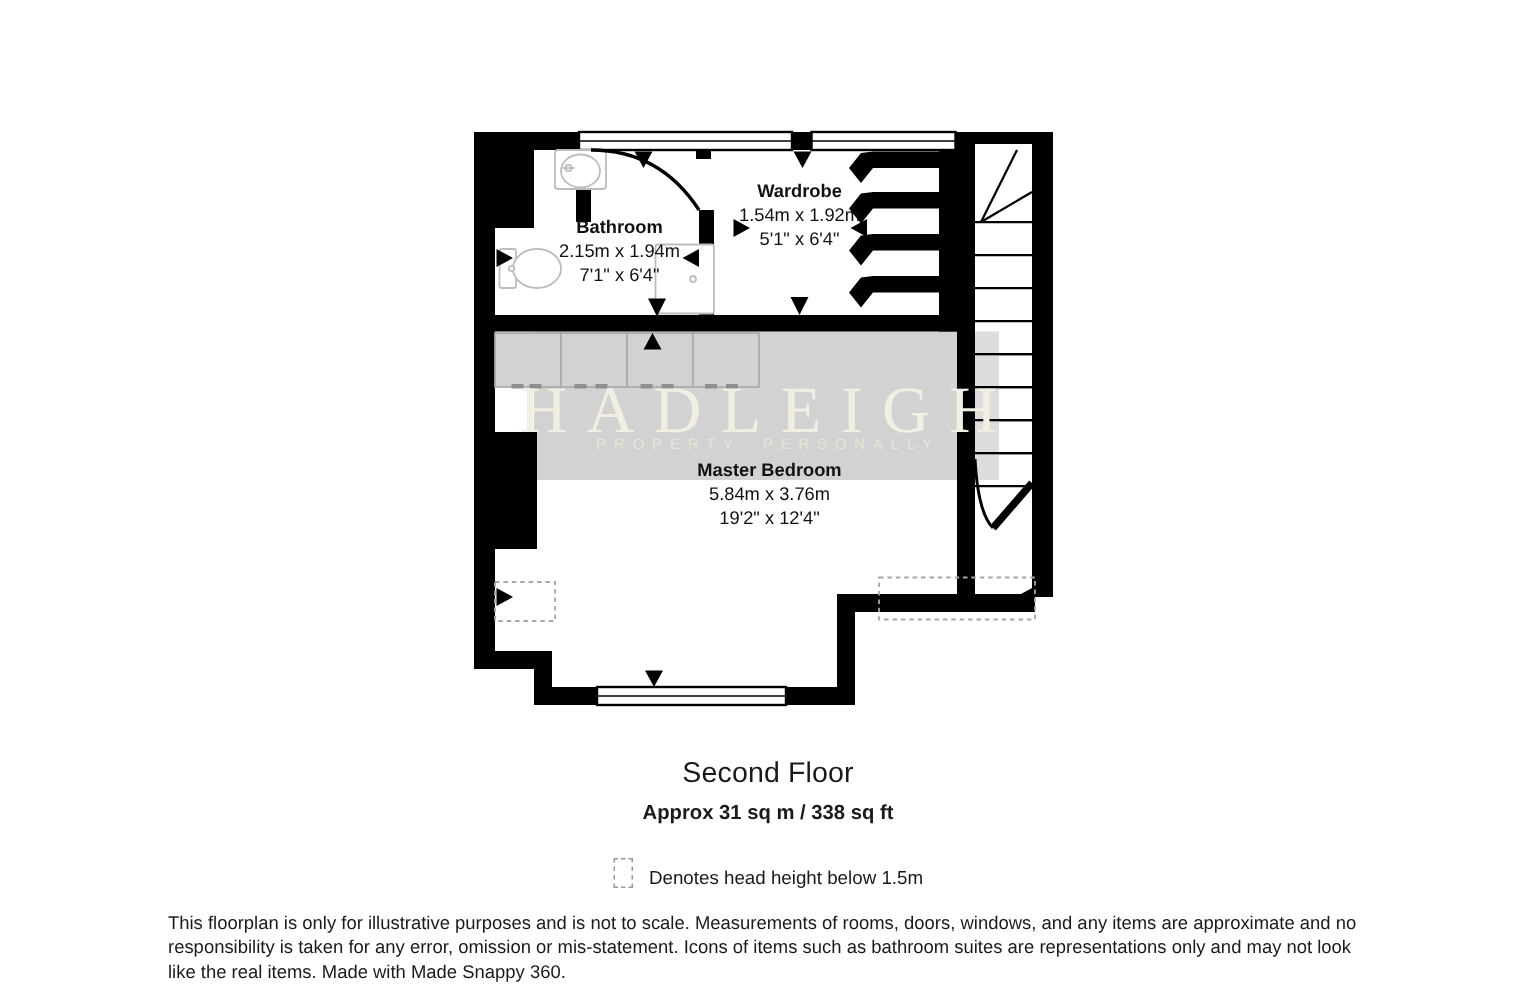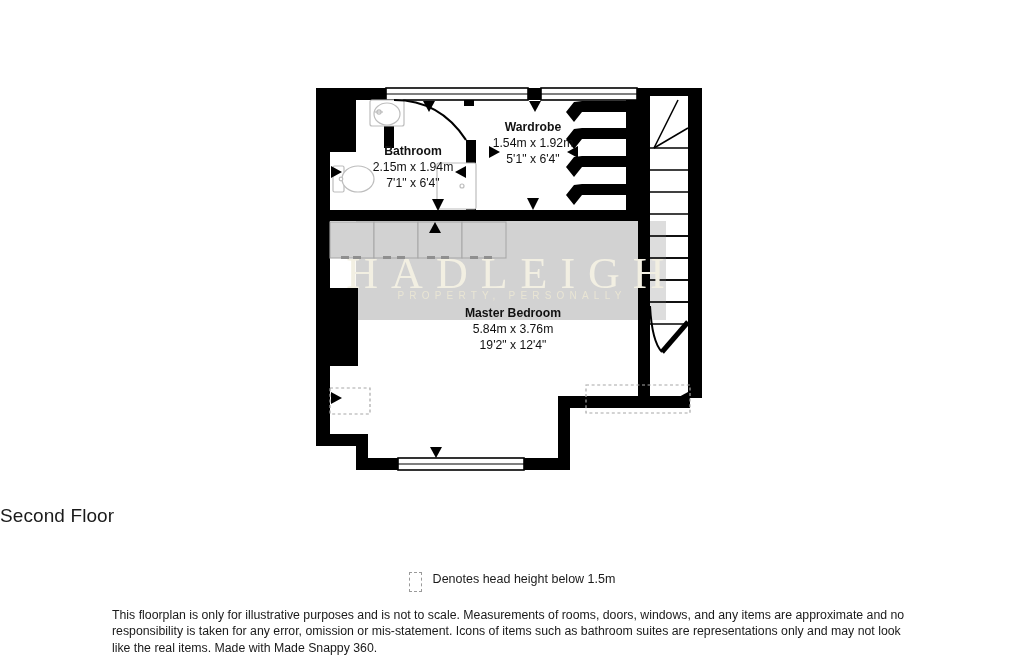--- a/index.html
+++ b/index.html
@@ -27,20 +27,21 @@
     left: 0;
     top: 0;
     width: 1024px;
     height: 672px;
   }
   .txt-block {
     position: absolute;
     left: 0;
     top: 0;
     width: 1024px;
+    text-align: center;
   }
   #floor-title {
     top: 505px;
     font-size: 19px;
     font-weight: 400;
     letter-spacing: 0.1px;
     color: #1a1a1a;
   }
   #floor-area {
     top: 534px;
@@ -48,21 +49,21 @@
     font-weight: bold;
     color: #1a1a1a;
   }
   #legend-row {
     position: absolute;
     top: 572px;
     left: 0;
     width: 1024px;
     display: flex;
     justify-content: center;
-    align-items: flex-start;
+    align-items: flex-end;
   }
   #legend-swatch {
     width: 11px;
     height: 18px;
     border: 1px dashed #9a9a9a;
     background: #ffffff;
     margin-right: 11px;
   }
   #legend-label {
     font-size: 12.5px;
@@ -305,20 +306,21 @@
     <g>
       <text class="svg-label room-name" x="513" y="317" text-anchor="middle">Master Bedroom</text>
       <text class="svg-label room-dim" x="513" y="333" text-anchor="middle">5.84m x 3.76m</text>
       <text class="svg-label room-dim" x="513" y="349" text-anchor="middle">19'2" x 12'4"</text>
     </g>
 
   </svg>
 
   <div class="txt-block" id="floor-title">Second Floor</div>
 
+  <div class="txt-block" id="floor-area">Approx 31 sq m / 338 sq ft</div>
 
   <div id="legend-row">
     <div id="legend-swatch"></div>
     <div id="legend-label">Denotes head height below 1.5m</div>
   </div>
 
   <div id="disclaimer">This floorplan is only for illustrative purposes and is not to scale. Measurements of rooms, doors, windows, and any items are approximate and no responsibility is taken for any error, omission or mis-statement. Icons of items such as bathroom suites are representations only and may not look like the real items. Made with Made Snappy 360.</div>
 
 </div>
 

